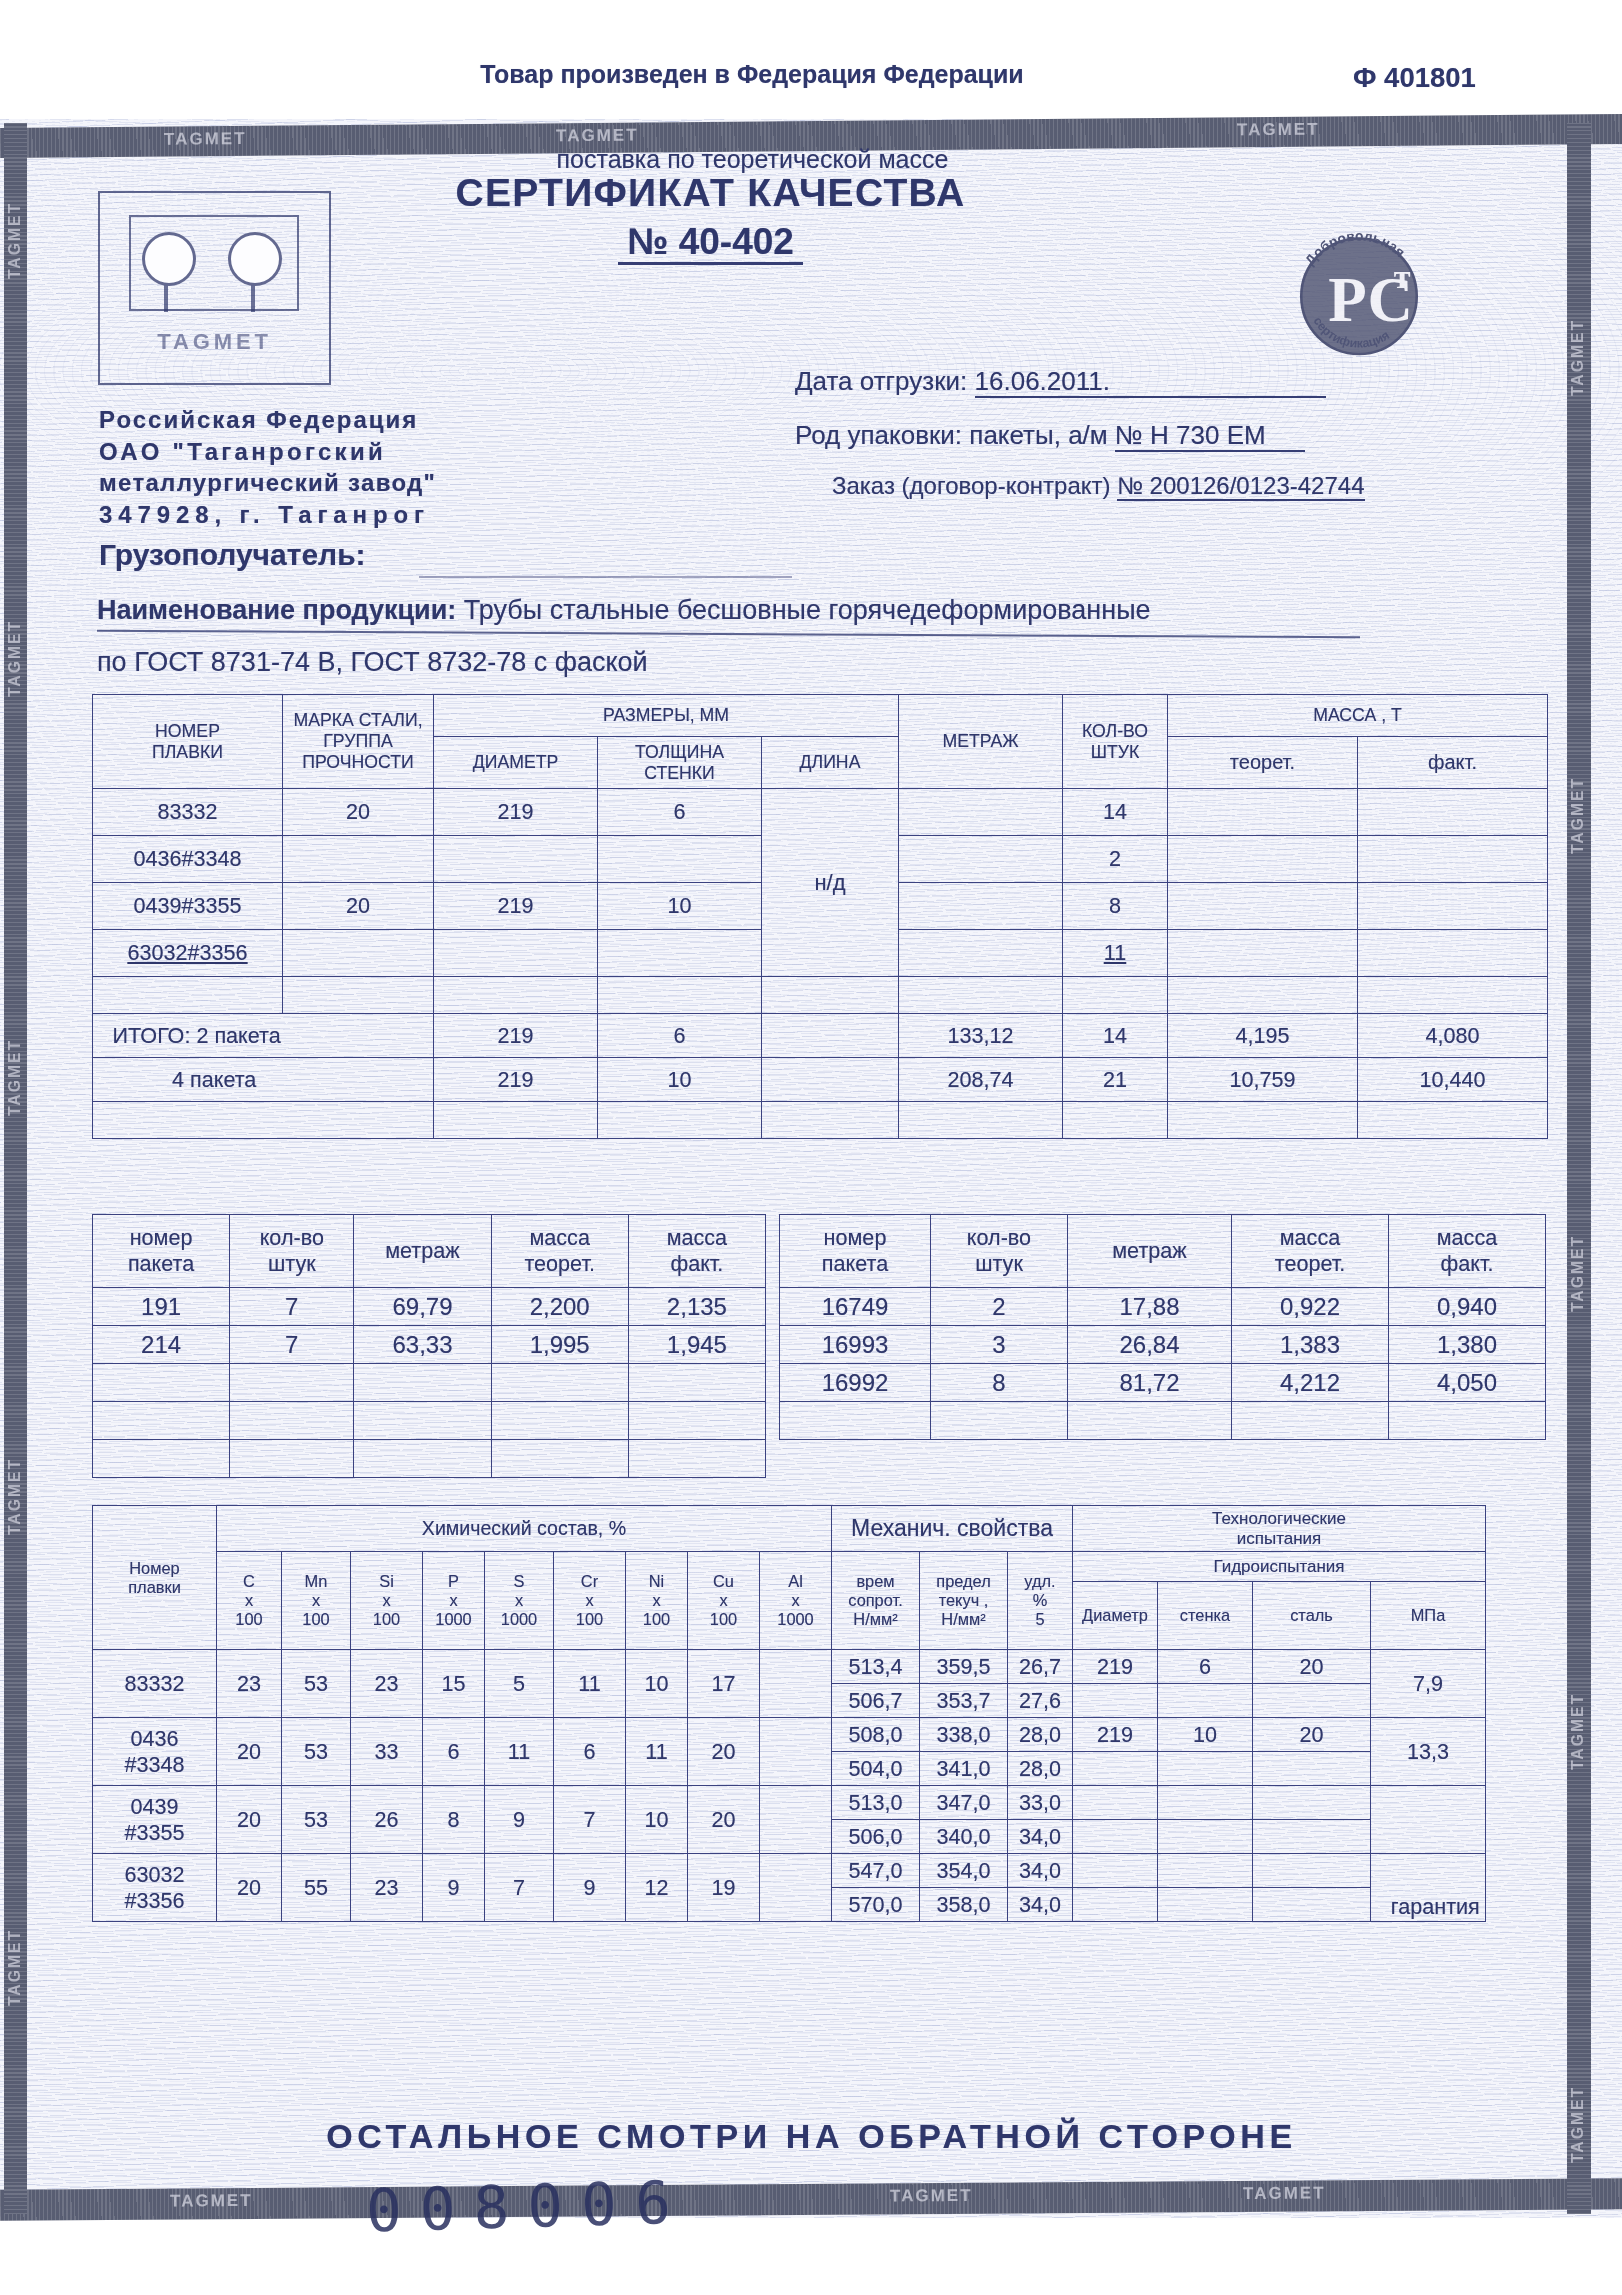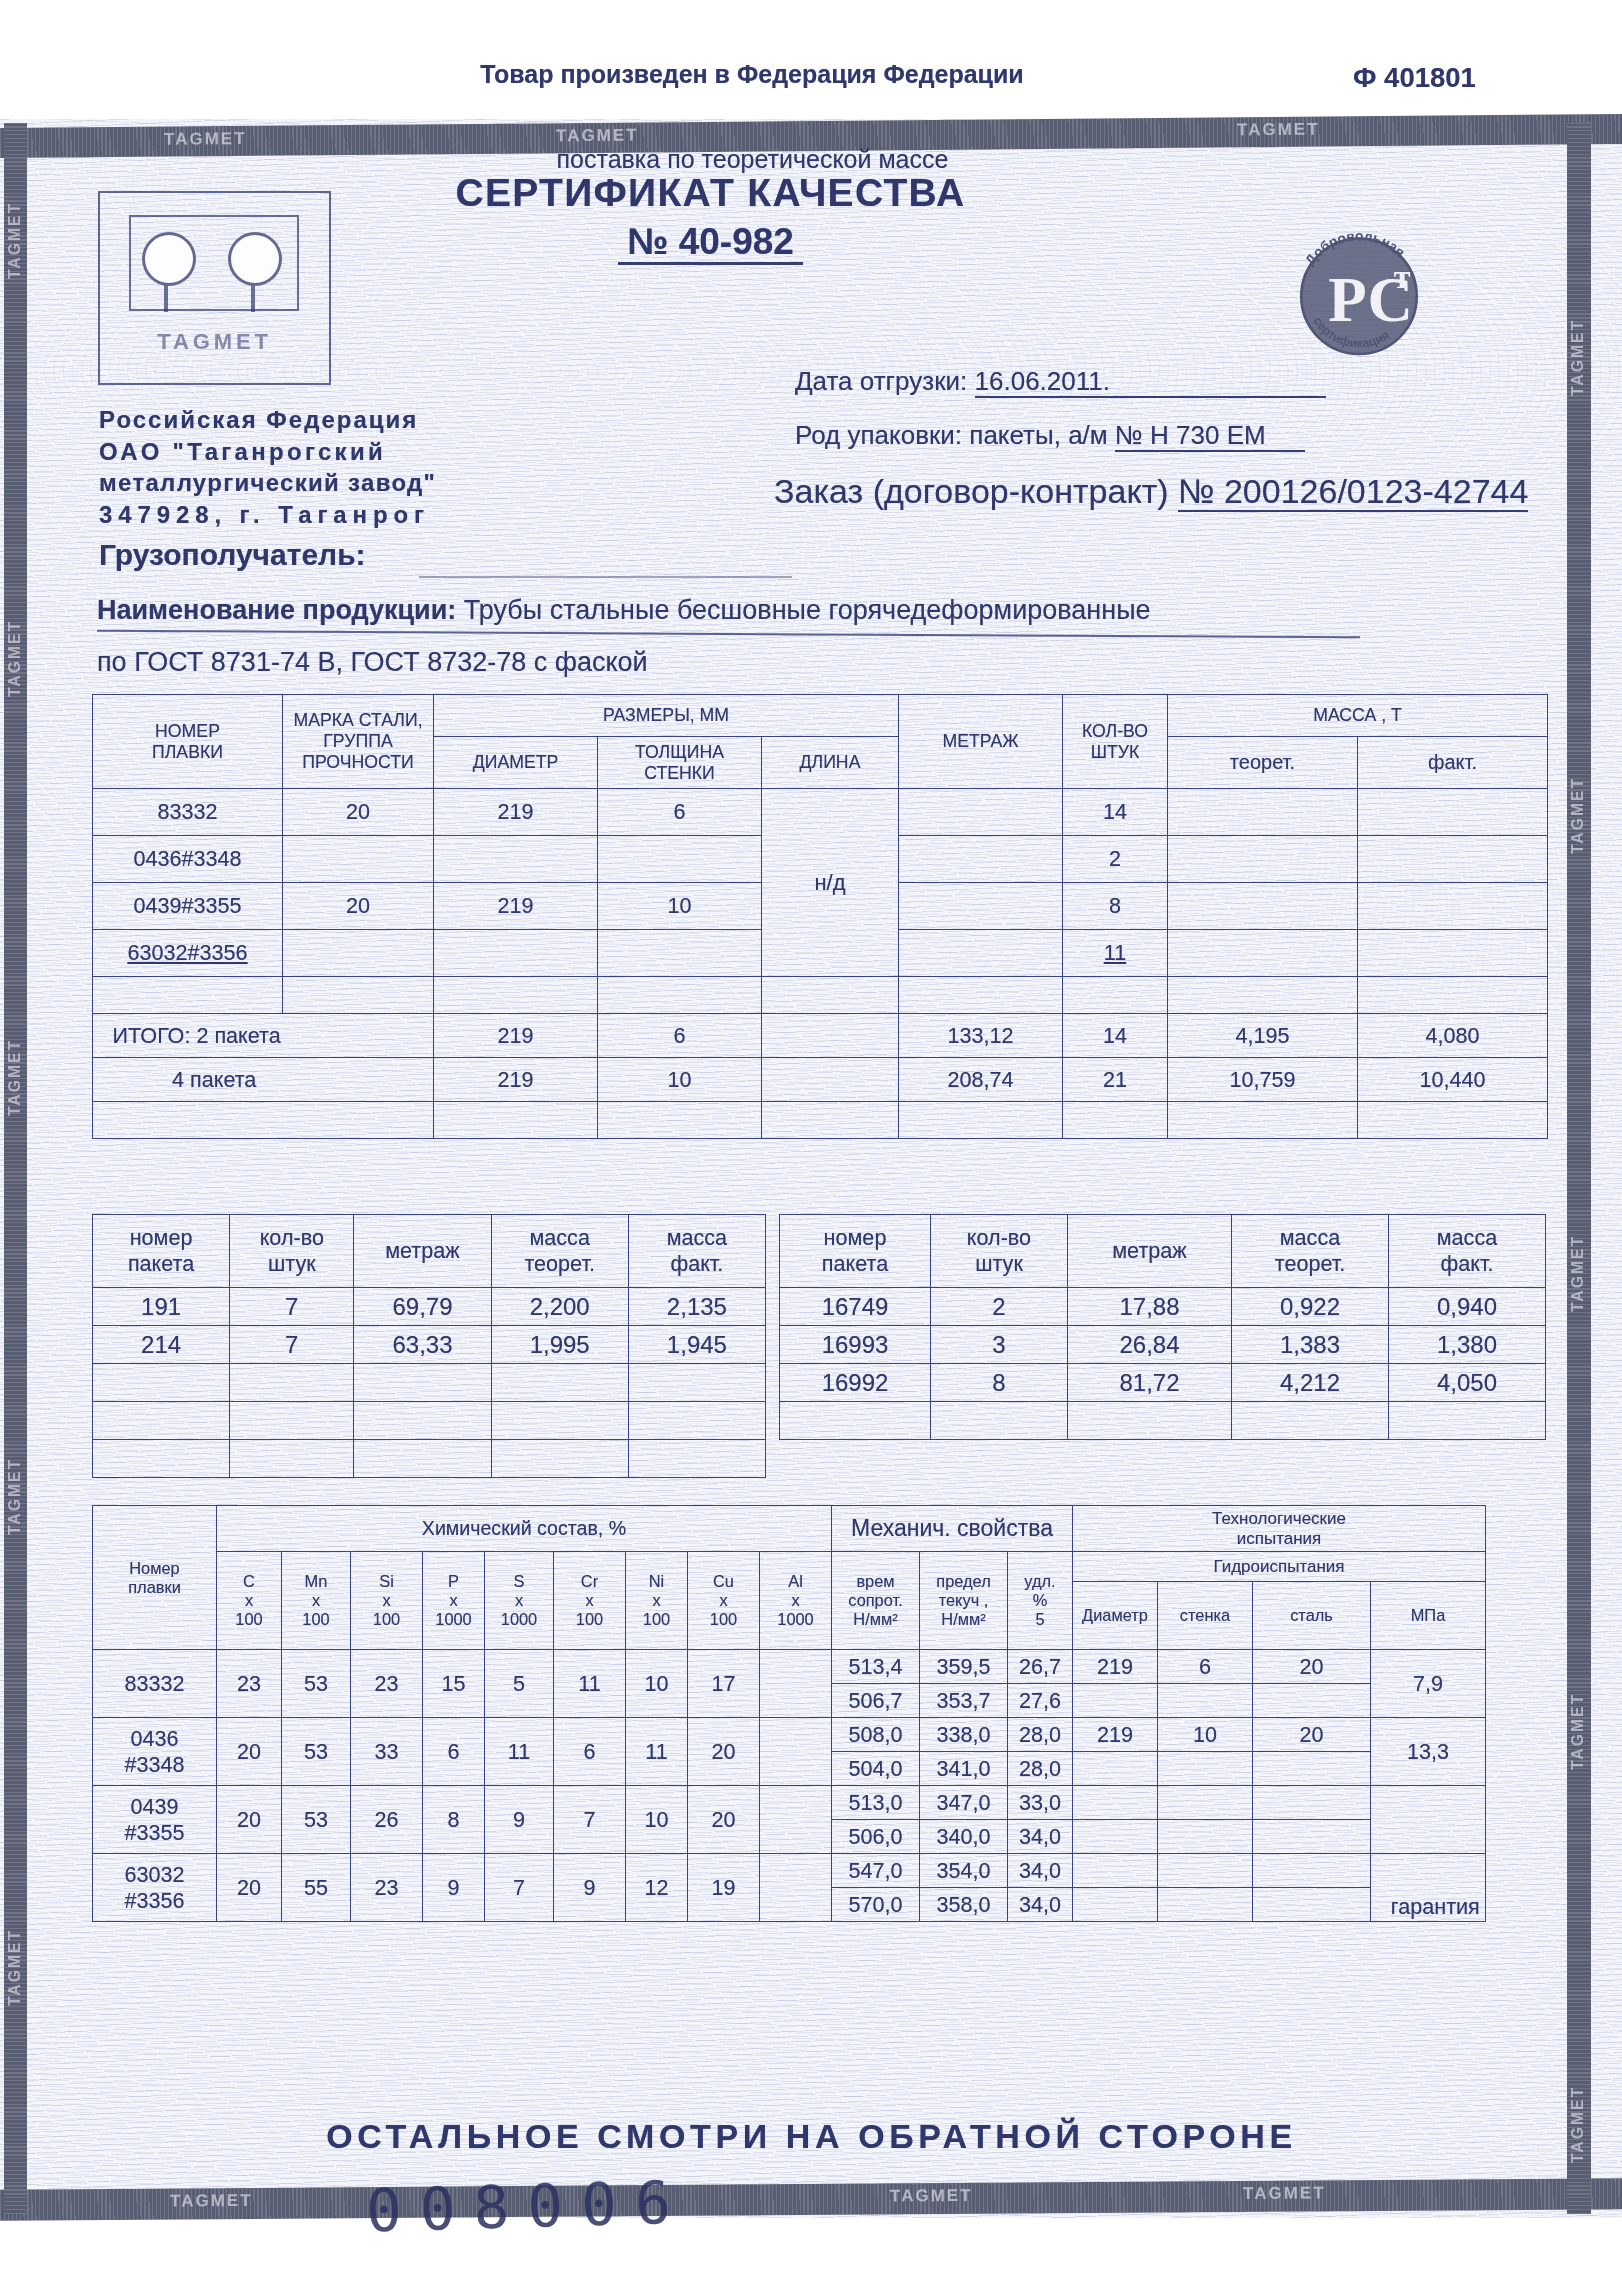--- a/index.html
+++ b/index.html
@@ -80,21 +80,21 @@
 <div class="vband" style="left:1567px;top:123px;height:2091px;">
   <span class="bt" style="top:196px;">TAGMET</span>
   <span class="bt" style="top:654px;">TAGMET</span>
   <span class="bt" style="top:1112px;">TAGMET</span>
   <span class="bt" style="top:1570px;">TAGMET</span>
   <span class="bt" style="top:1963px;">TAGMET</span>
 </div>
 
 <div class="abs ctr blur" style="left:327px;top:145px;width:851px;font-size:25px;z-index:7;">поставка по теоретической массе</div>
 <h1 class="abs ctr blur" style="left:285px;top:171px;width:851px;font-size:39px;letter-spacing:1.3px;">СЕРТИФИКАТ КАЧЕСТВА</h1>
-<h2 class="abs ctr blur" style="left:285px;top:221px;width:851px;font-size:37px;"><span class="u" style="border-bottom-width:3.3px;padding:0 9.2px;">№ 40-982</span></h2>
+<h2 class="abs ctr blur" style="left:285px;top:221px;width:851px;font-size:37px;"><span class="u" style="border-bottom-width:3.3px;padding:0 9.2px;">№ 40-402</span></h2>
 
 <div class="logo">
   <div class="bar"></div>
   <div class="pipe" style="left:42px;"></div>
   <div class="pipe" style="left:128px;"></div>
   <div class="stem" style="left:64px;"></div>
   <div class="stem" style="left:151px;"></div>
   <div class="brand">TAGMET</div>
 </div>
 
@@ -118,21 +118,21 @@
 </div>
 
 <div class="abs blur" style="left:795px;top:366px;font-size:26px;z-index:2;">
   <span>Дата отгрузки:</span>
   <span class="u" style="padding-right:216px;">16.06.2011.</span>
 </div>
 <div class="abs blur" style="left:795px;top:420px;font-size:26px;z-index:2;">
   <span>Род упаковки: пакеты, а/м</span>
   <span class="u" style="padding-right:39px;">№ Н 730 ЕМ</span>
 </div>
-<div class="abs blur" style="left:774px;top:472px;font-size:34px;z-index:2;">
+<div class="abs blur" style="left:832px;top:472px;font-size:24px;z-index:2;">
   <span>Заказ (договор-контракт)</span>
   <span class="u">№ 200126/0123-42744</span>
 </div>
 
 <div class="abs blur" style="left:99px;top:404px;font-size:24px;font-weight:bold;line-height:1.32;z-index:2;">
   <div style="letter-spacing:2px;">Российская Федерация</div>
   <div style="letter-spacing:3.3px;">ОАО "Таганрогский</div>
   <div style="letter-spacing:1.3px;">металлургический завод"</div>
   <div style="letter-spacing:5.9px;">347928, г. Таганрог</div>
 </div>

